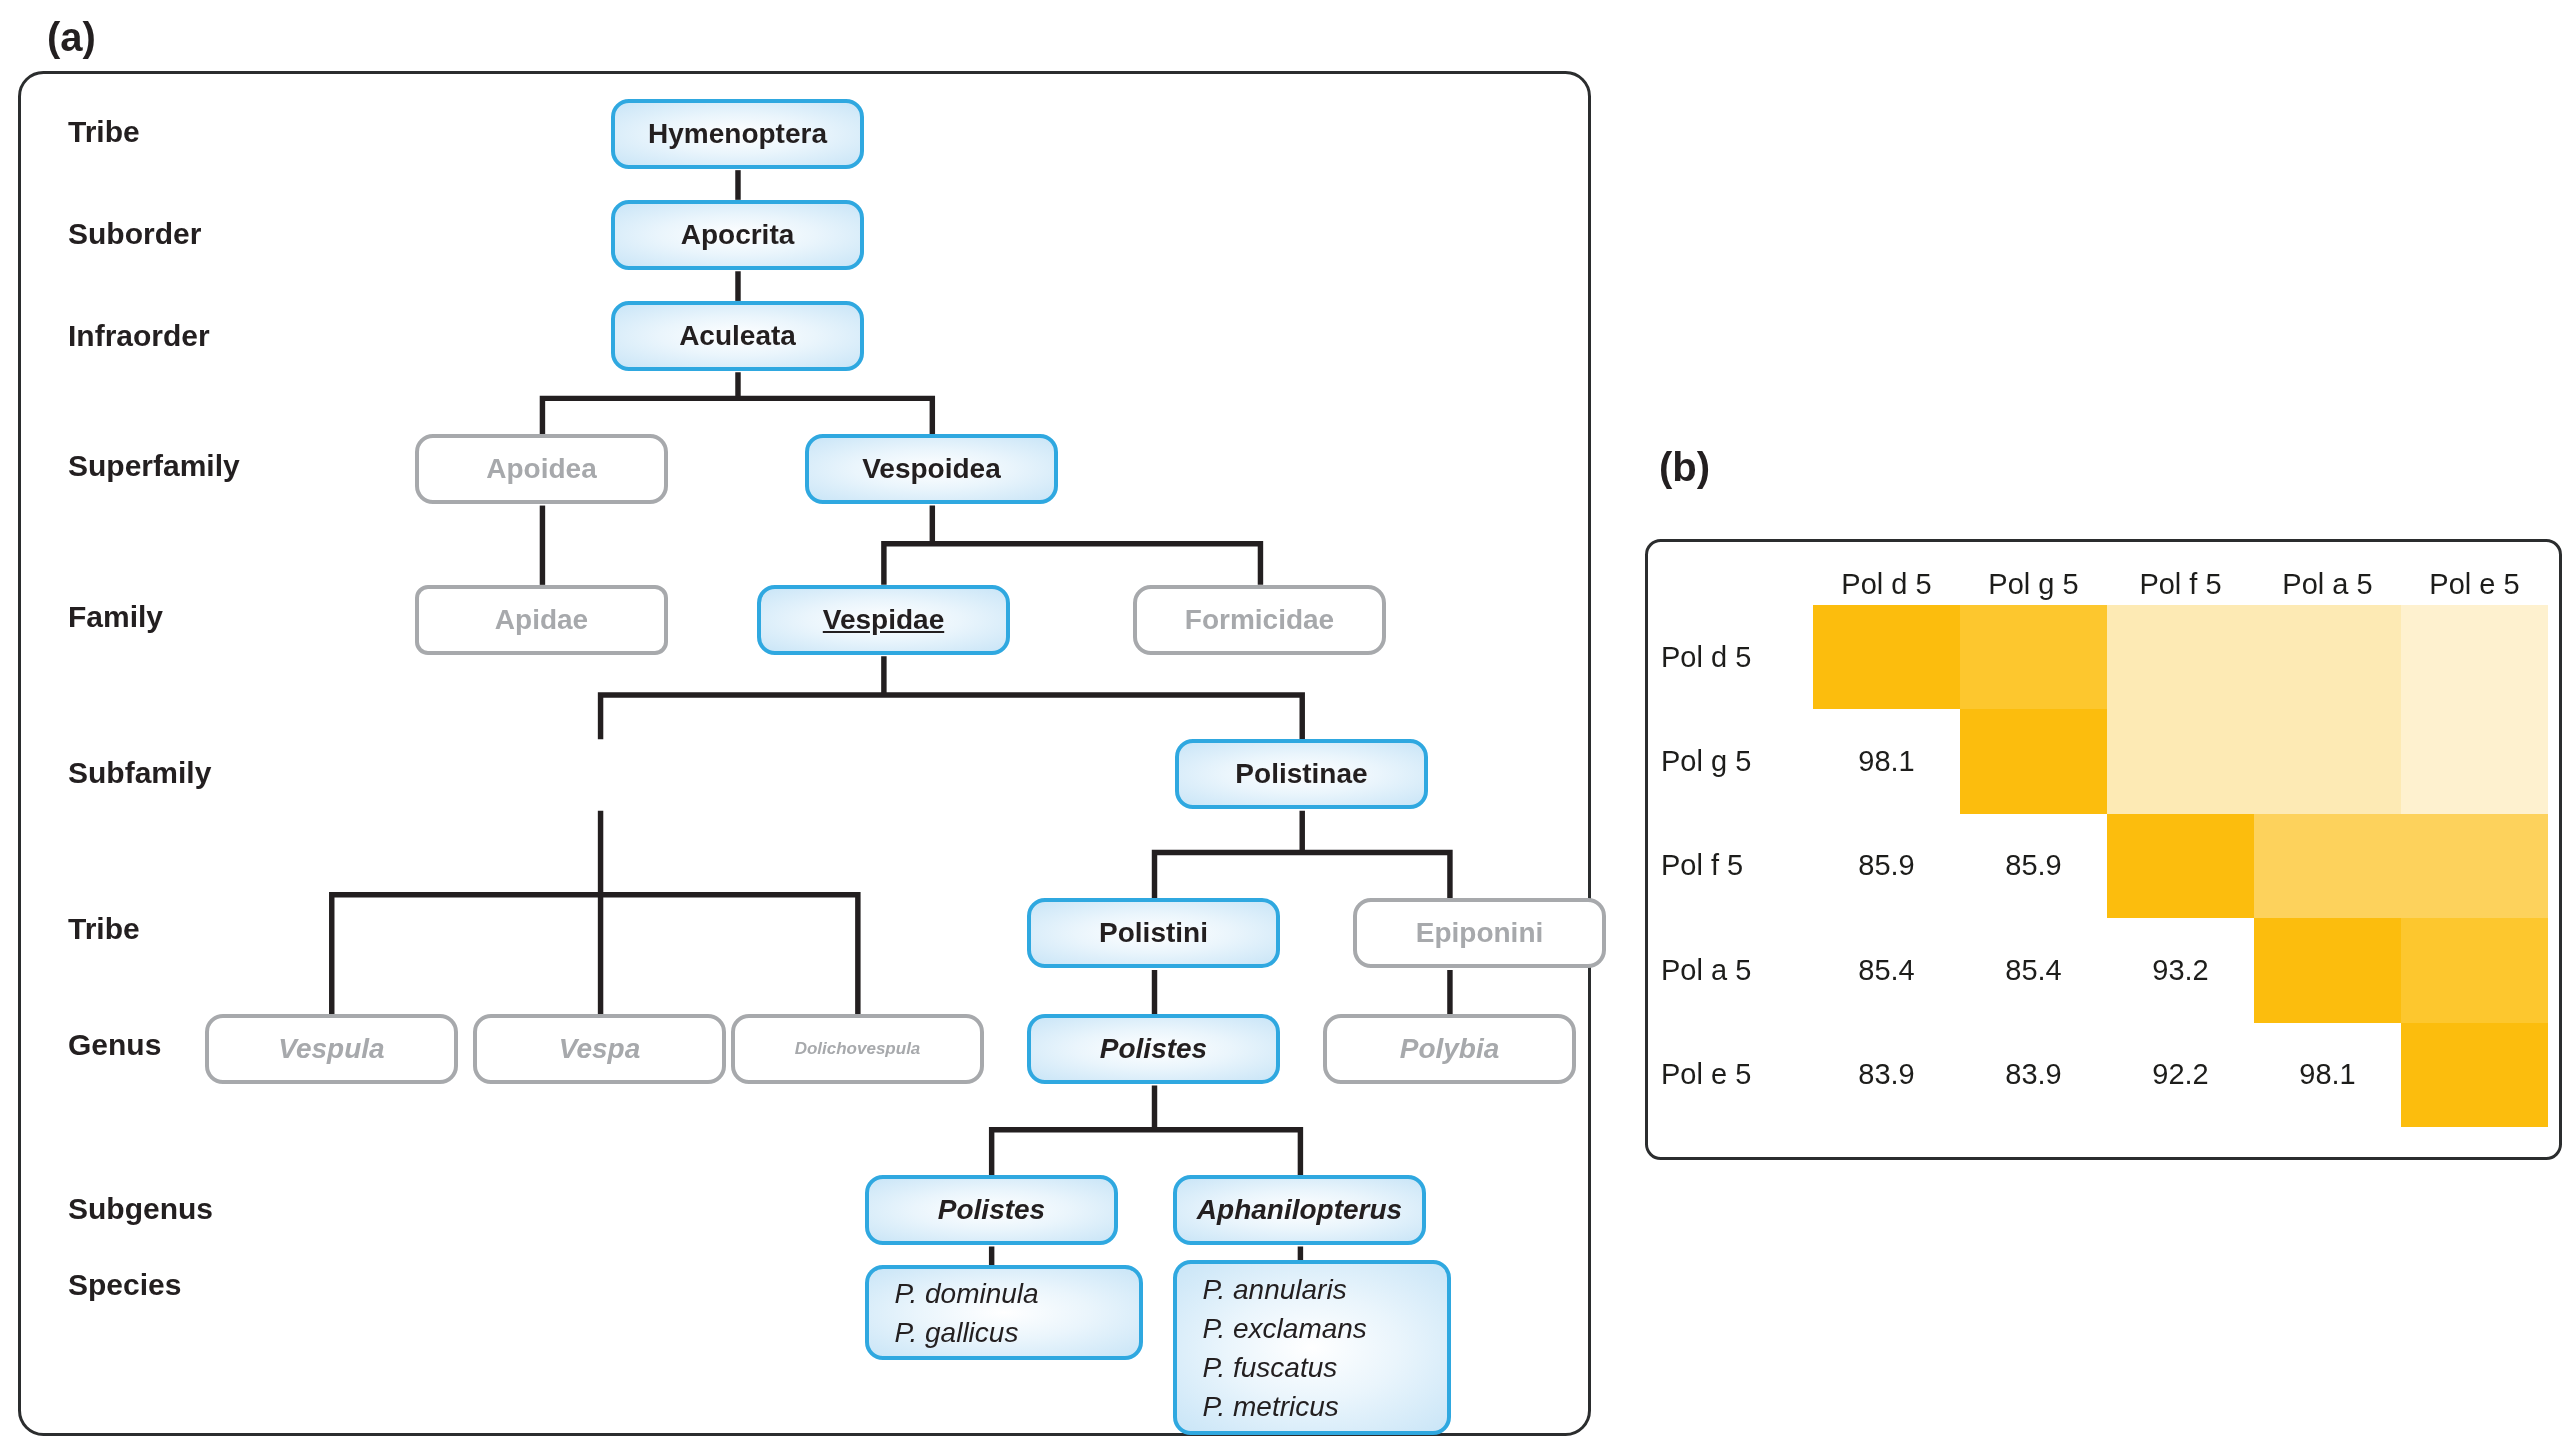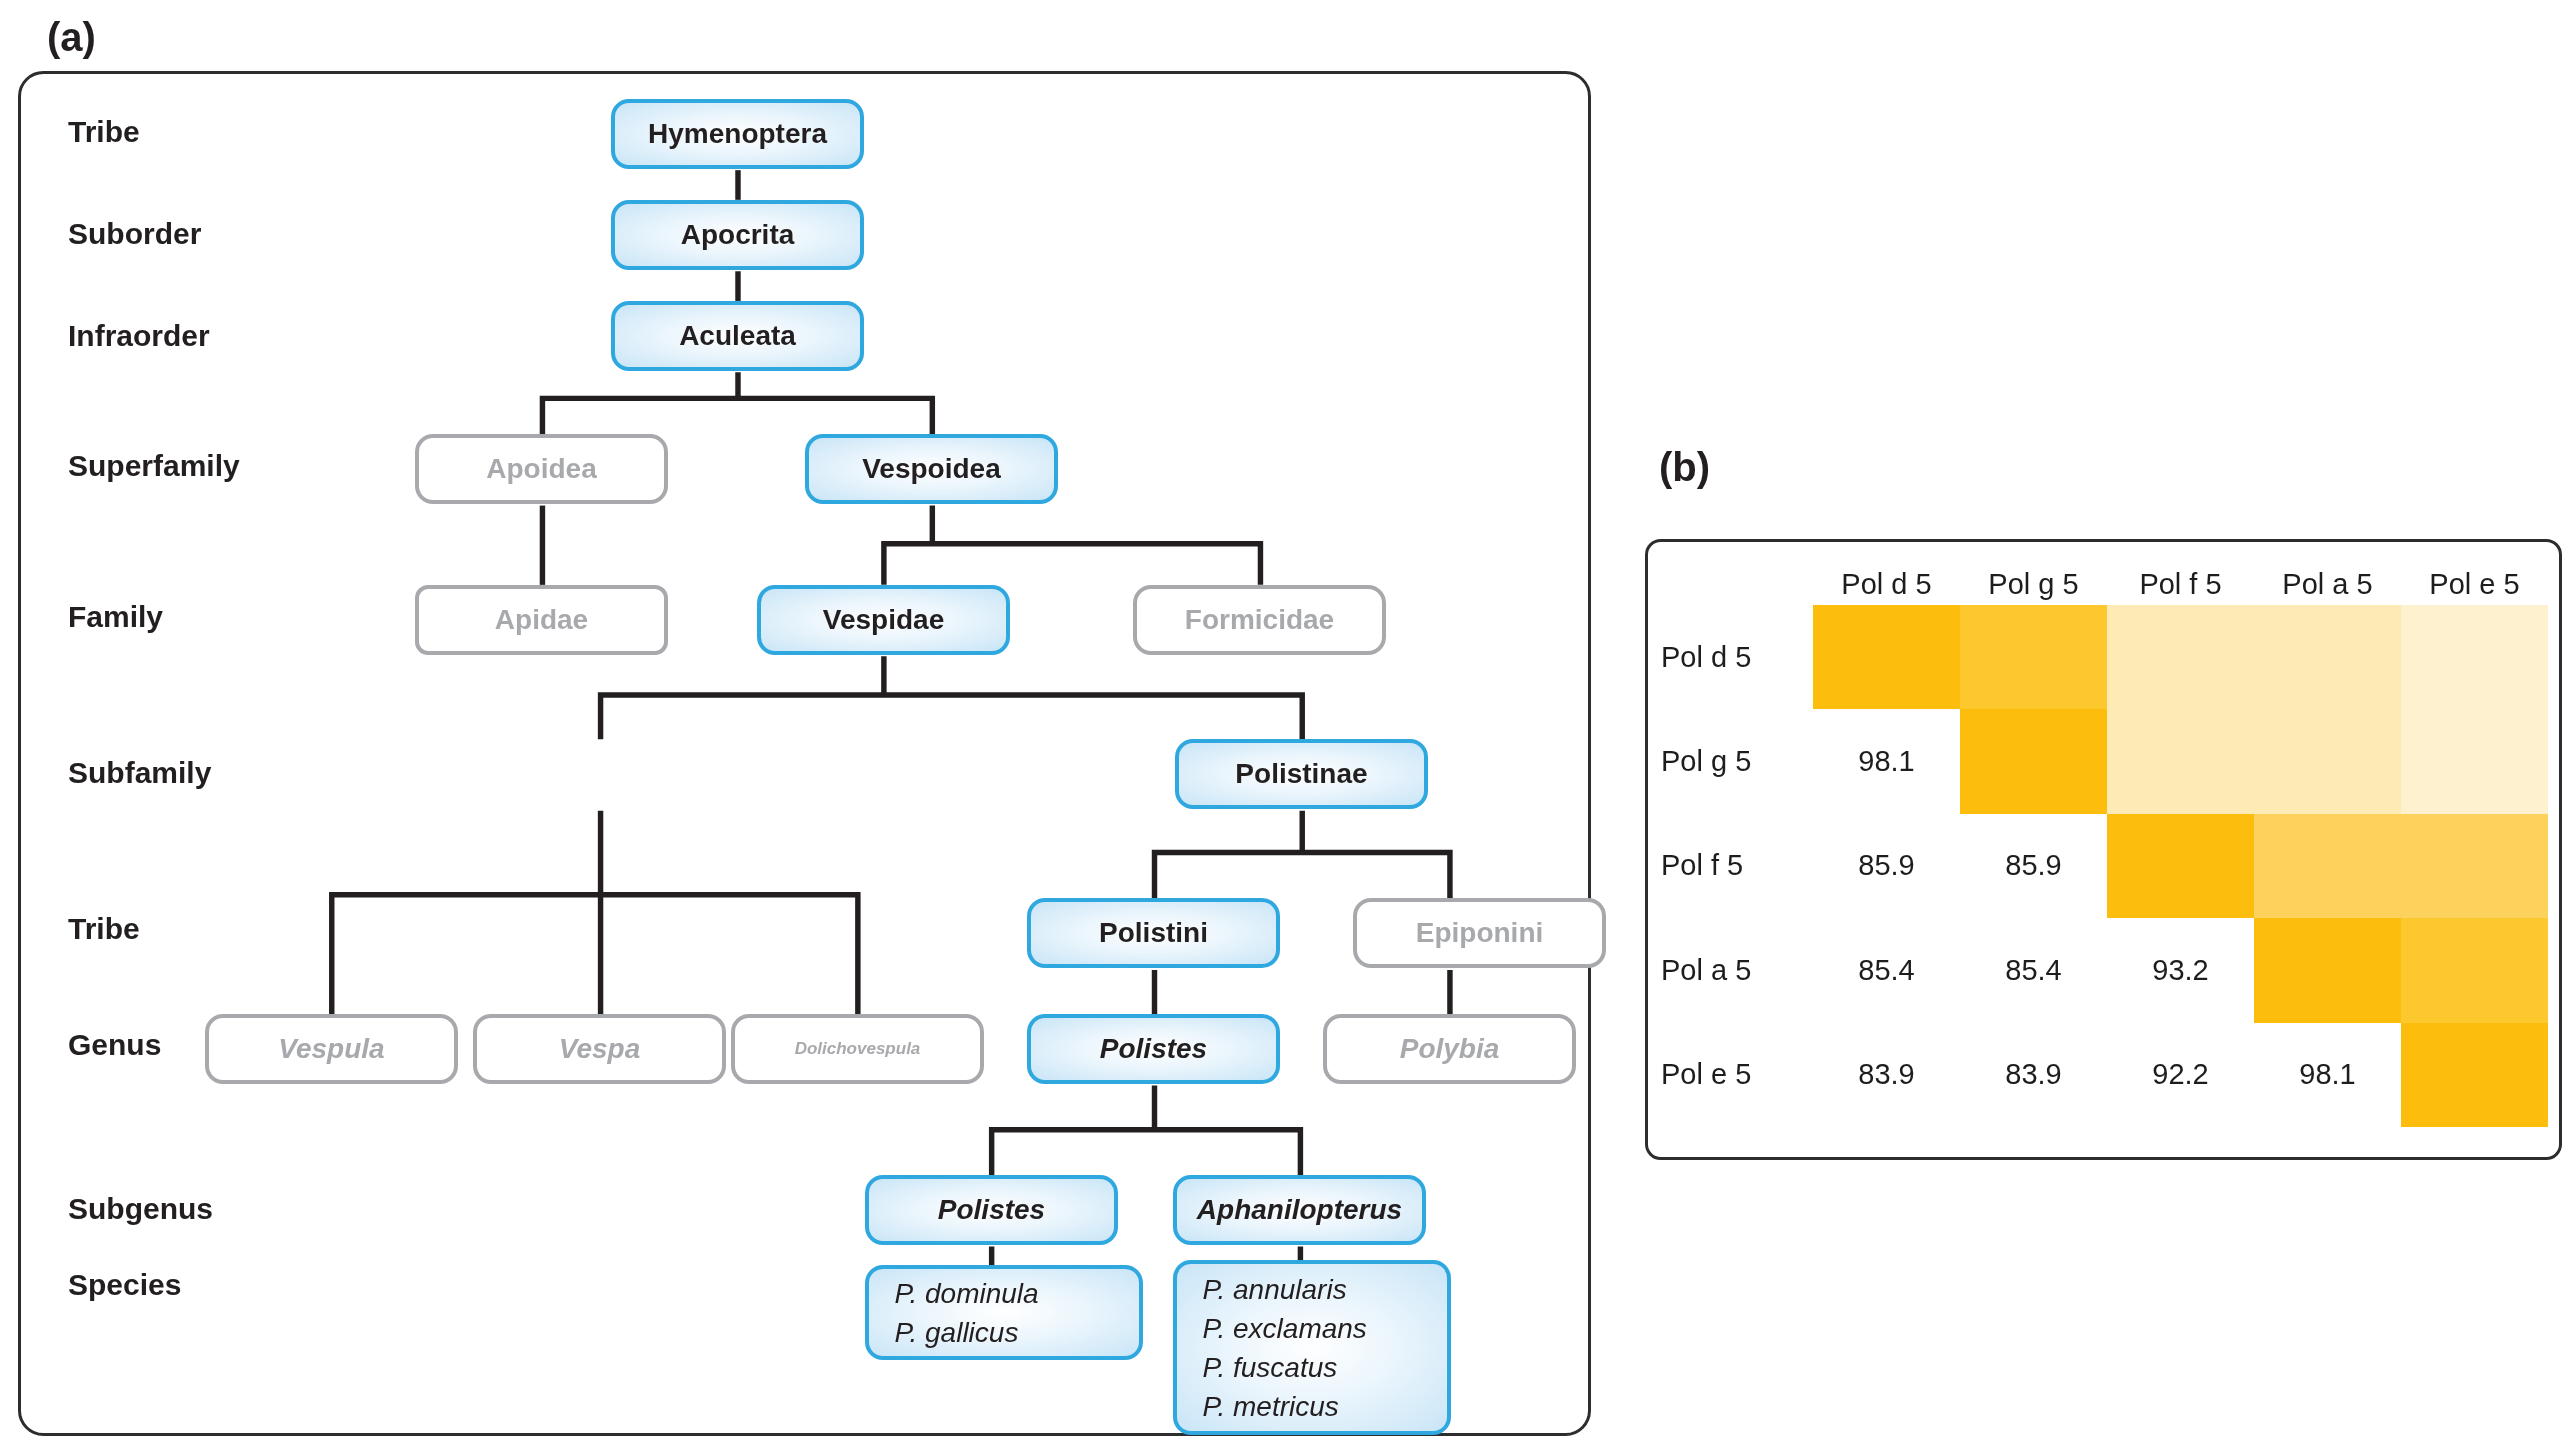--- a/index.html
+++ b/index.html
@@ -66,21 +66,21 @@
   <div class="rank" style="top:1027px;">Genus</div>
   <div class="rank" style="top:1191px;">Subgenus</div>
   <div class="rank" style="top:1267px;">Species</div>
 
   <div class="taxbox blue" style="left:611px;top:99px;">Hymenoptera</div>
   <div class="taxbox blue" style="left:611px;top:200px;">Apocrita</div>
   <div class="taxbox blue" style="left:611px;top:301px;">Aculeata</div>
   <div class="taxbox blue" style="left:805px;top:434px;">Vespoidea</div>
   <div class="taxbox gray" style="left:415px;top:434px;">Apoidea</div>
   <div class="taxbox gray" style="left:415px;top:585px;border-radius:13px;">Apidae</div>
-  <div class="taxbox blue" style="left:757px;top:585px;">Vespidae</div>
+  <div class="taxbox blue" style="left:757px;top:585px;text-decoration:underline;">Vespidae</div>
   <div class="taxbox gray" style="left:1133px;top:585px;">Formicidae</div>
   <div class="taxbox blue" style="left:1175px;top:739px;">Polistinae</div>
   <div class="taxbox blue" style="left:1027px;top:898px;">Polistini</div>
   <div class="taxbox gray" style="left:1353px;top:898px;">Epiponini</div>
   <div class="taxbox gray italic" style="left:205px;top:1014px;">Vespula</div>
   <div class="taxbox gray italic" style="left:473px;top:1014px;">Vespa</div>
   <div class="taxbox gray italic" style="left:731px;top:1014px;font-size:17px;">Dolichovespula</div>
   <div class="taxbox blue italic" style="left:1027px;top:1014px;">Polistes</div>
   <div class="taxbox gray italic" style="left:1323px;top:1014px;">Polybia</div>
   <div class="taxbox blue italic" style="left:865px;top:1175px;">Polistes</div>

